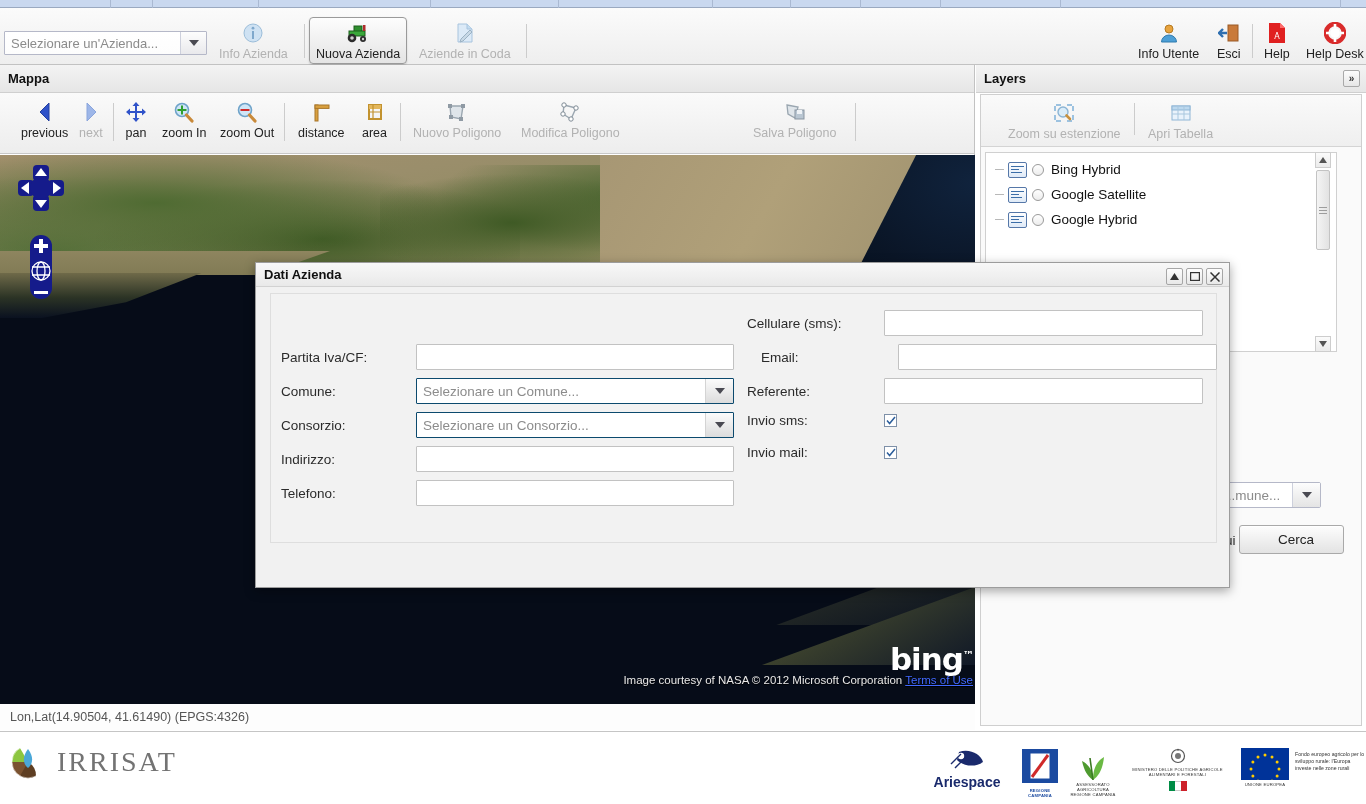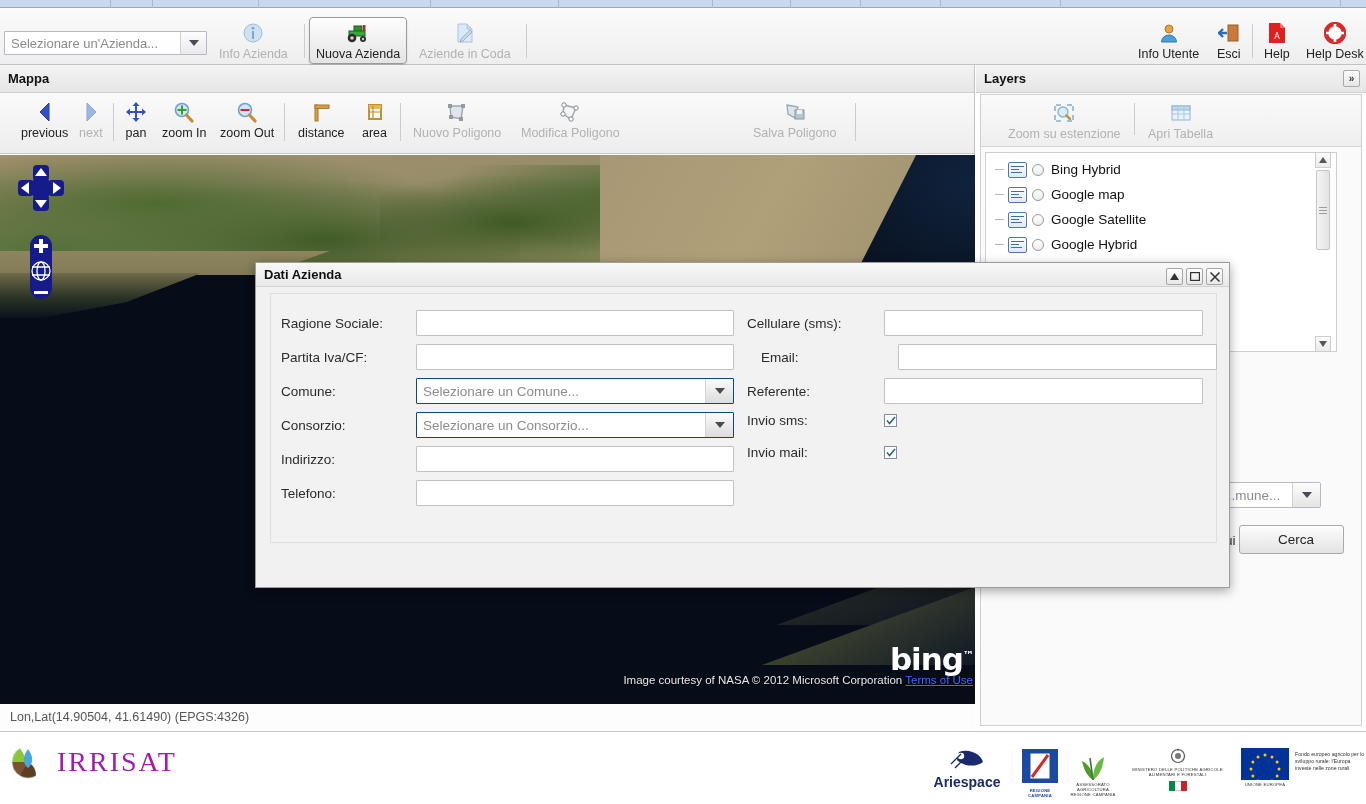--- a/index.html
+++ b/index.html
@@ -188,21 +188,21 @@
     display:flex;align-items:center;justify-content:center; }
   .chk svg { display:block; }
   #dlg-footer { position:absolute; right:14px; bottom:14px; display:flex; gap:10px; }
   #dlg-footer .btn { width:95px; height:27px; }
 
   
   #footer { position:absolute; left:0; top:731px; width:1366px; height:73px;
     background:#fff; border-top:1px solid #c5c5c5; }
   #footer-logo { position:absolute; left:8px; top:10px; display:flex; align-items:center; gap:9px; }
   #footer-logo .word { font-family:"Liberation Serif", serif; font-size:28px;
-    letter-spacing:2px; color:#a21caf; }
+    letter-spacing:2px; color:#737373; }
   .flogo { position:absolute; top:16px; display:flex; flex-direction:column;
     align-items:center; justify-content:center; }
   .flogo .cap { font-size:4.2px; color:#333; text-align:center; line-height:5px; letter-spacing:.2px; }
 </style>
 </head>
 <body>
 
 <div id="browser-strip">
   <div class="tick" style="left:110px"></div>
     <div class="tick" style="left:152px"></div>
@@ -545,30 +545,20 @@
         <span class="tree-label">Bing Hybrid</span>
       </div>
       <div class="tree-row">
         <span class="tree-dash"></span>
         <span class="layer-ico">
             <i></i>
             <i></i>
             <i></i>
           </span>
         <span class="radio"></span>
-        <span class="tree-label">Google map</span>
-      </div>
-      <div class="tree-row">
-        <span class="tree-dash"></span>
-        <span class="layer-ico">
-            <i></i>
-            <i></i>
-            <i></i>
-          </span>
-        <span class="radio"></span>
         <span class="tree-label">Google Satellite</span>
       </div>
       <div class="tree-row">
         <span class="tree-dash"></span>
         <span class="layer-ico">
             <i></i>
             <i></i>
             <i></i>
           </span>
         <span class="radio"></span>
@@ -626,24 +616,20 @@
     </span>
     <span class="dlg-tool">
       <svg width="10" height="10" viewBox="0 0 10 10">
           <path d="M0.5 0.5 L9.5 9.5 M9.5 0.5 L0.5 9.5" stroke="#333" stroke-width="1.5"></path>
         </svg>
     </span>
   </div>
 
   <div id="dlg-body">
 
-    <div class="frow" style="left:10px; top:16px;">
-      <span class="flabel" style="width:135px">Ragione Sociale:</span>
-      <input class="finput" style="width: 318px;" value="">
-    </div>
     <div class="frow" style="left:10px; top:50px;">
       <span class="flabel" style="width:135px">Partita Iva/CF:</span>
       <input class="finput" style="width: 318px;" value="">
     </div>
     <div class="frow" style="left:10px; top:84px;">
       <span class="flabel" style="width:135px">Comune:</span>
       <span class="fselect" style="width:318px">
         <span class="txt">Selezionare un Comune...</span>
         <span class="arrow-box">
             <span class="caret-dn"></span>

